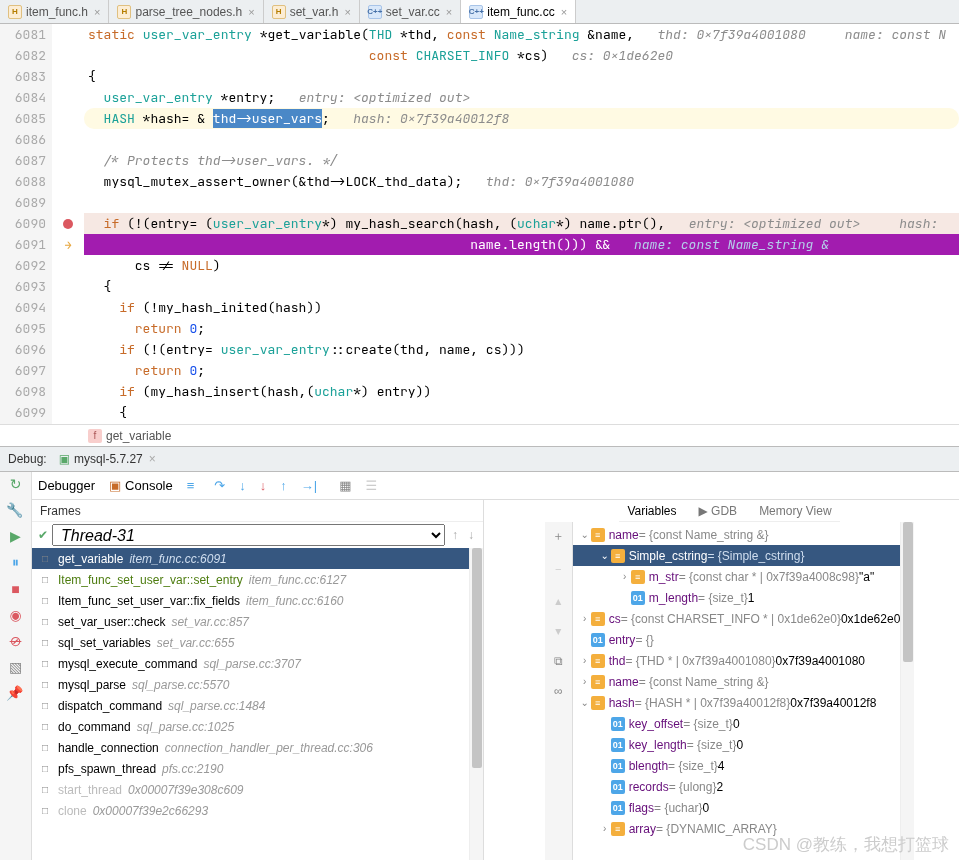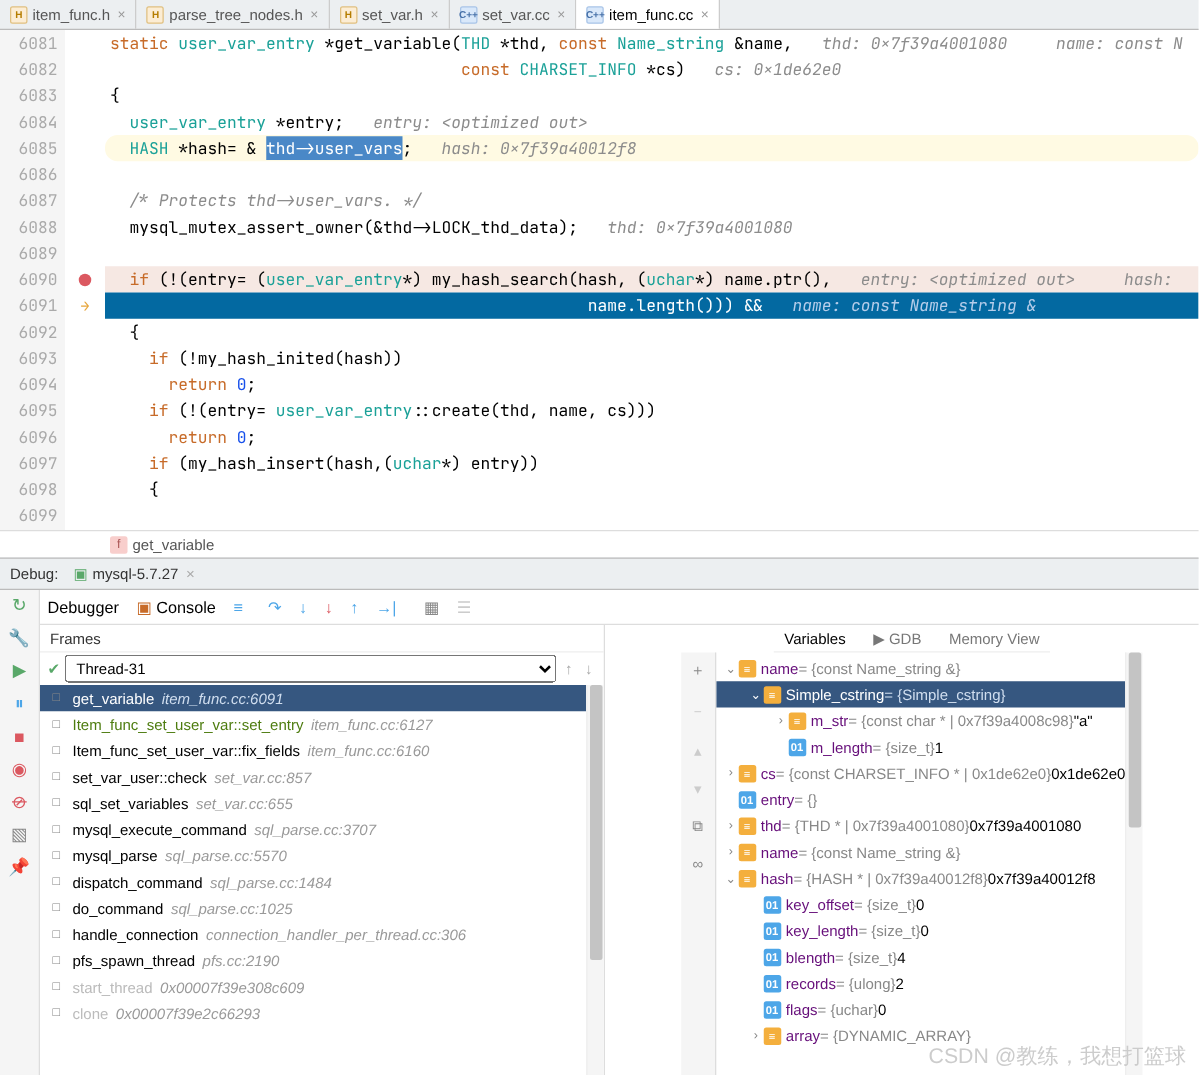--- a/index.html
+++ b/index.html
@@ -20,21 +20,21 @@
 .gutter { width:52px; background:#f5f5f5; text-align:right; color:#aaa; padding-right:6px; font-size:13px; }
 .gutter div { height:21px; line-height:21px; }
 .gut-icons { width:32px; background:#fff; }
 .gut-icons div { height:21px; display:flex; align-items:center; justify-content:center; }
 .bp { width:10px; height:10px; background:#db5860; border-radius:50%; }
 .arrow { color:#e7a73f; font-size:12px; }
 .code { flex:1; overflow:hidden; }
 .code-line { height:21px; line-height:21px; white-space:pre; padding-left:4px; }
 .hl-yellow { background:#fffae3;border-radius:10px; }
 .hl-pink { background:#f6e8e3; }
-.hl-blue { background:#0369a1; color:#fff; }
+.hl-blue { background:#a21caf; color:#fff; }
 .sel { background:#4a88c7; color:#fff; padding:1px 0; }
 .kw { color:#c76b29; } 
 .ty { color:#1ba198; } 
 .cm { color:#8c8c8c; font-style:italic; }
 .num { color:#1750eb; }
 .fn-bar { height:22px; border-top:1px solid #ddd; display:flex; align-items:center; padding-left:88px; gap:4px; font-size:12px; color:#555; }
 .fn-badge { width:14px; height:14px; background:#f8cecc; color:#a55; display:inline-flex; align-items:center; justify-content:center; font-size:10px; border-radius:2px; }
 
 
 .debug-hdr { height:26px; background:#eceff1; border-top:1px solid #bbb; border-bottom:1px solid #bbb; display:flex; align-items:center; padding:0 8px; gap:6px; font-size:12px; color:#333; }
@@ -44,21 +44,21 @@
 .dbg-left { width:32px; background:#f5f5f5; border-right:1px solid #ddd; display:flex; flex-direction:column; align-items:center; padding-top:4px; gap:10px; }
 .dbg-left span { font-size:14px; cursor:pointer; }
 .dbg-main { flex:1; display:flex; flex-direction:column; }
 .dbg-toolbar { height:28px; display:flex; align-items:center; padding:0 6px; gap:14px; border-bottom:1px solid #ddd; }
 .dbg-toolbar span { font-size:13px; cursor:pointer; }
 
 .dbg-cols { flex:1; display:flex;gap:16px; }
 .frames-col { width:452px; border-right:1px solid #ddd; display:flex; flex-direction:column; }
 .col-hdr { height:22px; display:flex; align-items:center; padding:0 8px; font-size:12px; color:#333; border-bottom:1px solid #eee; }
 .thread-sel { height:26px; display:flex; align-items:center; padding:0 6px; gap:4px; }
-.thread-sel select { flex:1; height:22px; font-size:12px; padding:0 4px; }
+.thread-sel select { flex:1; height:22px; font-size:16px; padding:0 4px;font-style:italic; }
 .nav-arr { color:#aaa; cursor:pointer; padding:0 3px; }
 .frames-list { flex:1; overflow:auto; }
 .frame-row { height:21px; display:flex; align-items:center; padding:0 6px; gap:6px; font-size:12px; cursor:pointer; }
 .frame-row.sel { background:#365780; color:#fff; }
 .frame-row .loc { color:#999; font-style:italic; }
 .frame-row.sel .loc { color:#d0deef; }
 .frame-icon { width:14px; height:14px; display:inline-flex; align-items:center; justify-content:center; font-size:10px; color:#888; }
 
 .vars-col { flex:1; display:flex; flex-direction:column; position:relative;align-items:center; }
 .vars-hdr { height:22px; display:flex; align-items:center; gap:22px; padding:0 8px; font-size:12px; border-bottom:1px solid #eee; }
@@ -144,20 +144,21 @@
     <div class="code-line">                                    <span class="kw">const</span> <span class="ty">CHARSET_INFO</span> *cs)   <span class="cm">cs: 0x1de62e0</span></div>
     <div class="code-line">{</div>
     <div class="code-line">  <span class="ty">user_var_entry</span> *entry;   <span class="cm">entry: &lt;optimized out&gt;</span></div>
     <div class="code-line hl-yellow">  <span class="ty">HASH</span> *hash= &amp; <span class="sel">thd-&gt;user_vars</span>;   <span class="cm">hash: 0x7f39a40012f8</span></div>
     <div class="code-line"></div>
     <div class="code-line">  <span class="cm">/* Protects thd-&gt;user_vars. */</span></div>
     <div class="code-line">  mysql_mutex_assert_owner(&amp;thd-&gt;LOCK_thd_data);   <span class="cm">thd: 0x7f39a4001080</span></div>
     <div class="code-line"></div>
     <div class="code-line hl-pink">  <span class="kw">if</span> (!(entry= (<span class="ty">user_var_entry</span>*) my_hash_search(hash, (<span class="ty">uchar</span>*) name.ptr(),   <span class="cm">entry: &lt;optimized out&gt;     hash: </span></div>
     <div class="code-line hl-blue">                                                 name.length())) &amp;&amp;   <span style="color:#b5cdea;font-style:italic">name: const Name_string &amp;</span></div>
+    <div class="code-line">      cs != <span class="kw">NULL</span>)</div>
     <div class="code-line">  {</div>
     <div class="code-line">    <span class="kw">if</span> (!my_hash_inited(hash))</div>
     <div class="code-line">      <span class="kw">return</span> <span class="num">0</span>;</div>
     <div class="code-line">    <span class="kw">if</span> (!(entry= <span class="ty">user_var_entry</span>::create(thd, name, cs)))</div>
     <div class="code-line">      <span class="kw">return</span> <span class="num">0</span>;</div>
     <div class="code-line">    <span class="kw">if</span> (my_hash_insert(hash,(<span class="ty">uchar</span>*) entry))</div>
     <div class="code-line">    {</div>
   </div>
 </div>
 <div class="fn-bar">

